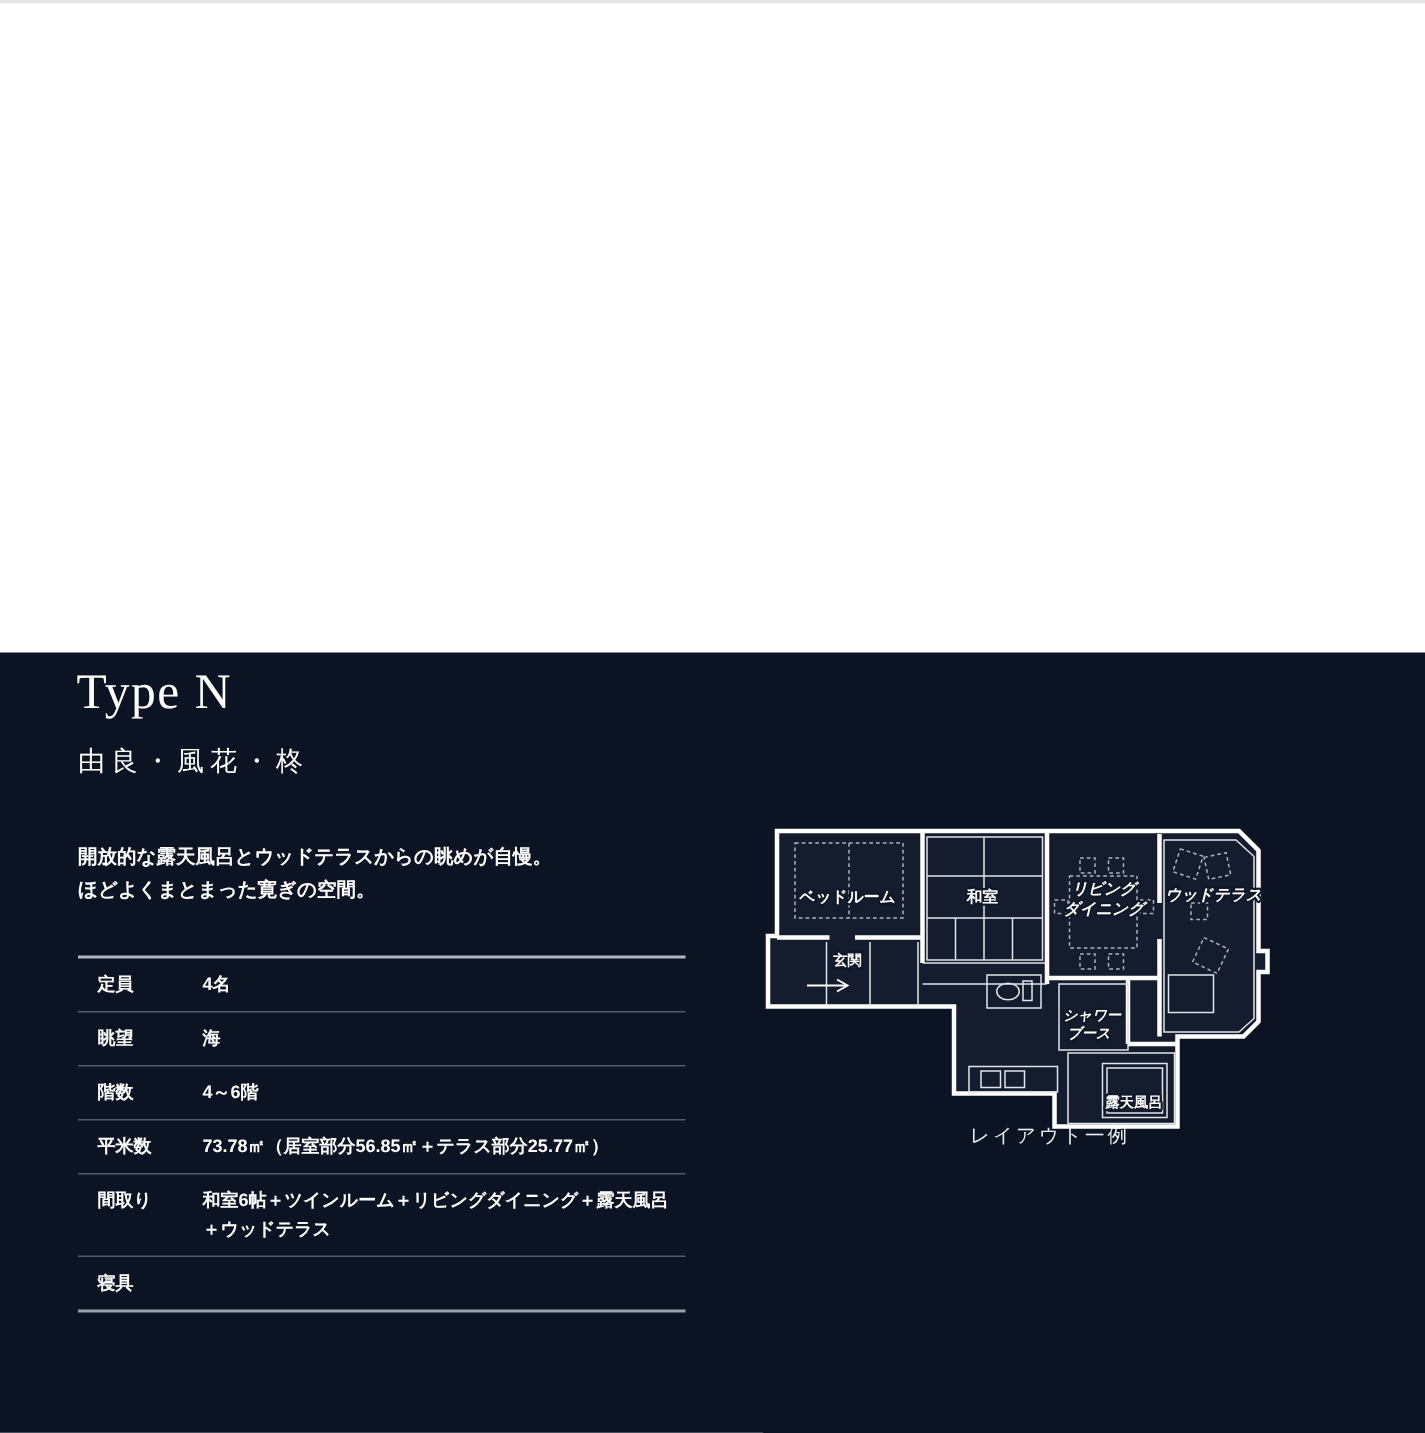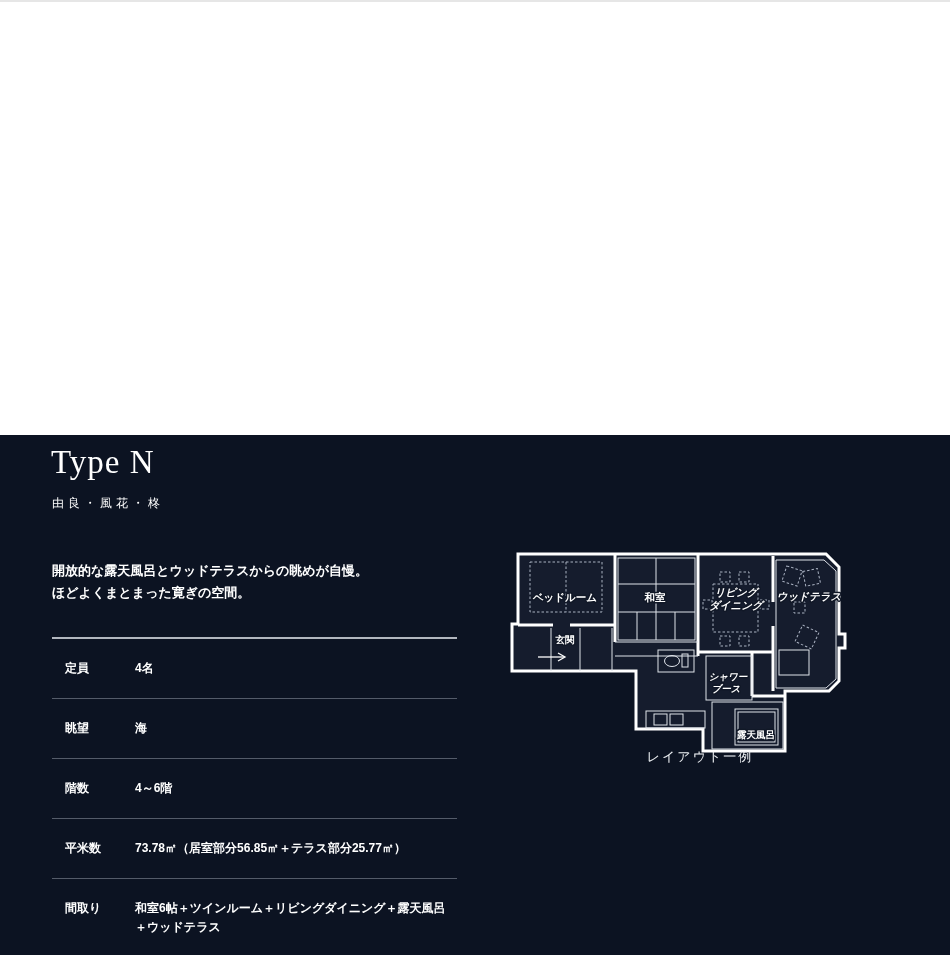--- a/index.html
+++ b/index.html
@@ -17,34 +17,34 @@
     background:#0c1322;color:#ffffff;
   }
   .title-en{
     position:absolute;left:51px;top:444px;margin:0;
     font-family:"Liberation Serif","DejaVu Serif",serif;
     font-weight:400;font-size:33px;color:#ffffff;letter-spacing:1px;
   }
   .title-ja{
     position:absolute;left:52px;top:495px;margin:0;
     font-family:"Liberation Serif","DejaVu Serif",serif;
-    font-weight:400;font-size:12px;color:#ffffff;letter-spacing:4px;
+    font-weight:400;font-size:18px;color:#ffffff;letter-spacing:4px;
   }
   .description{
     position:absolute;left:52px;top:560px;width:420px;
     font-size:13px;font-weight:700;line-height:22px;color:#ffffff;
   }
   .spec-table{
     position:absolute;left:52px;top:637px;width:405px;
     border-top:2px solid #b2b7bf;border-bottom:2px solid #9aa0aa;
     font-size:12px;font-weight:700;color:#ffffff;
   }
   .spec-row{
     display:flex;align-items:flex-start;
-    padding:20px 0;line-height:19px;
+    padding:8px 0;line-height:19px;
     border-bottom:1px solid #545b69;
   }
   .spec-row:last-child{border-bottom:none;}
   .spec-label{width:70px;padding-left:13px;flex:0 0 auto;}
   .spec-value{flex:1 1 auto;padding-right:4px;}
   .floorplan{
     position:absolute;left:508px;top:544px;width:346px;height:216px;
   }
   .plan-caption{
     position:absolute;left:520px;top:748px;width:360px;

